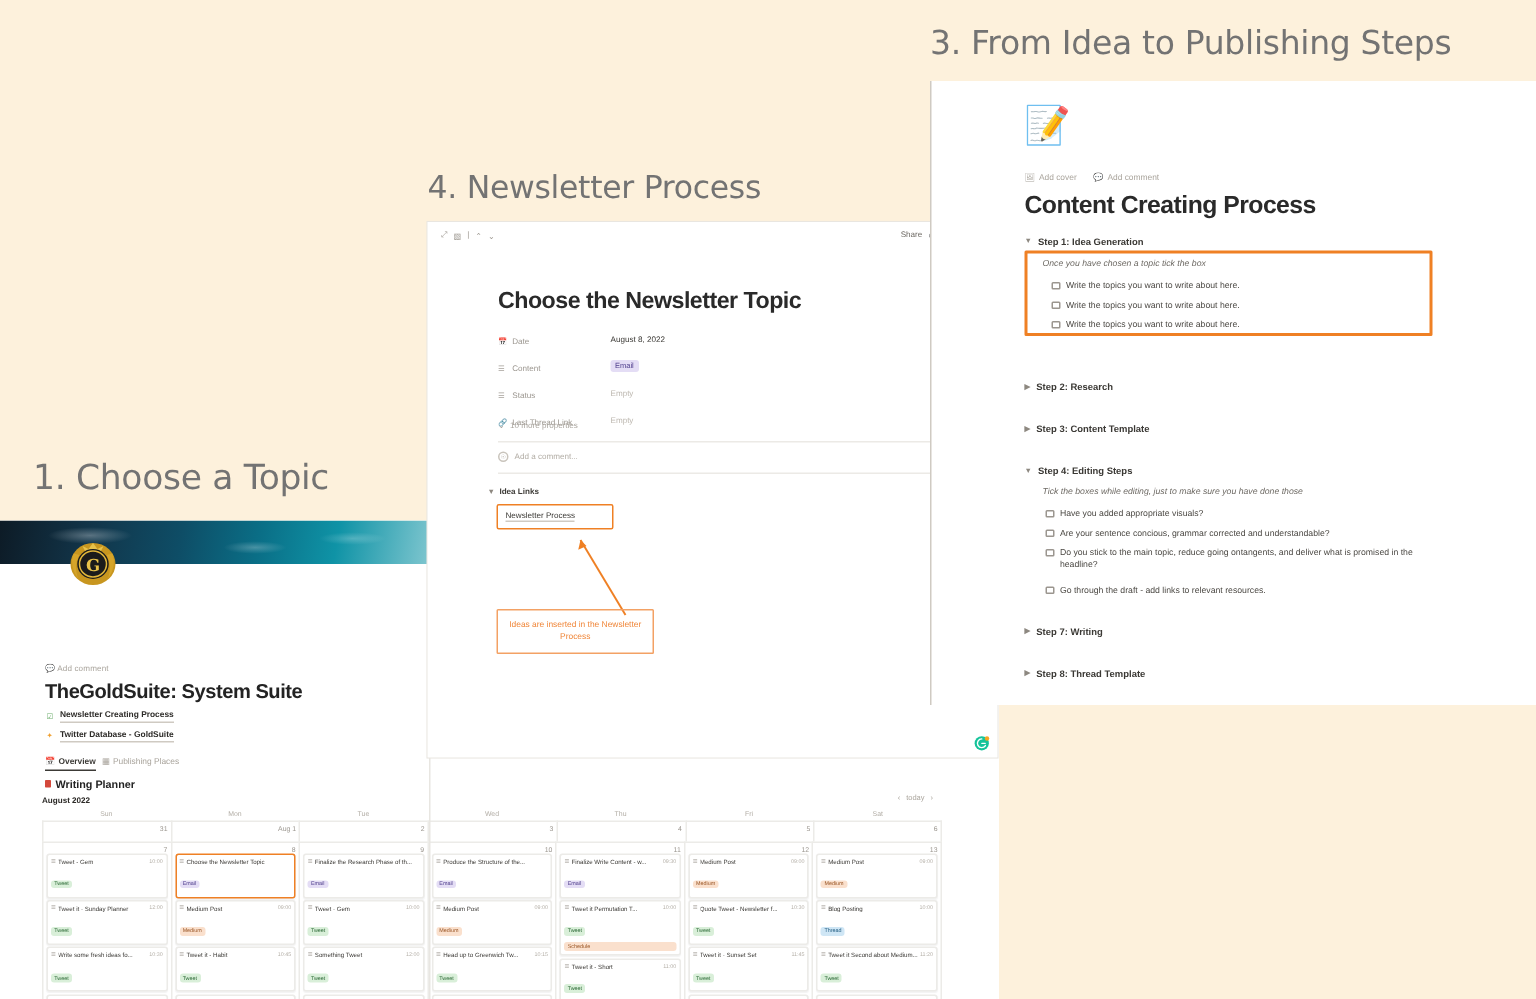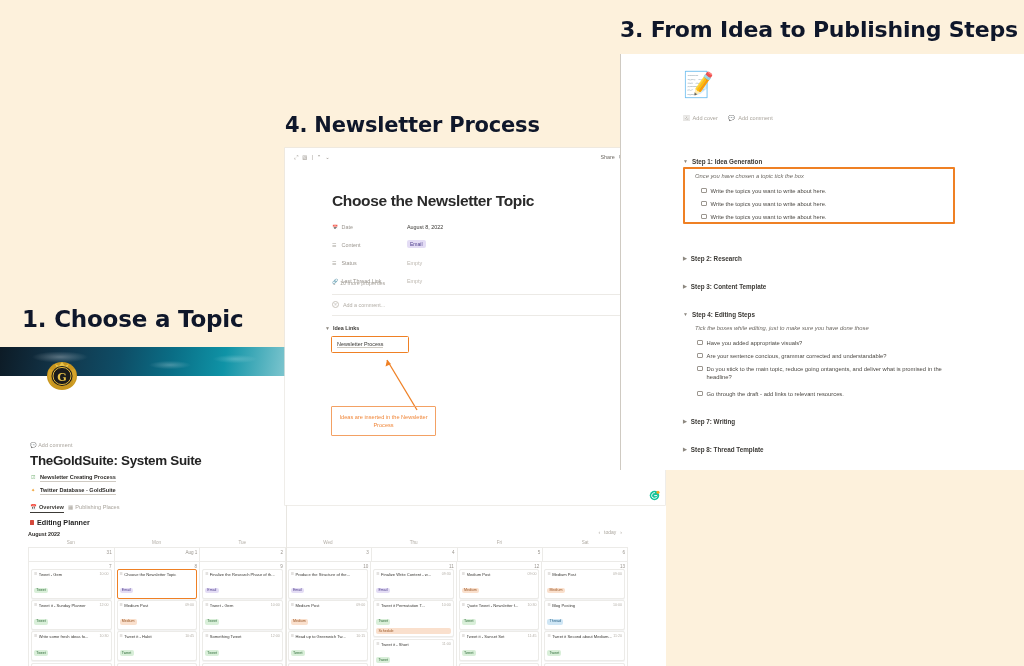--- a/index.html
+++ b/index.html
@@ -8,22 +8,22 @@
     background: #fdf1dc;
     font-family: "Liberation Sans", sans-serif;
     position: relative;
     overflow: hidden;
   }
 
   
   .sec-title {
     position: absolute;
     font-family: "DejaVu Sans", sans-serif;
-    font-weight: 700;
-    color: #0f172a;
+    font-weight: 400;
+    color: #737373;
     letter-spacing: -0.2px;
     white-space: nowrap;
     text-align: center;
   }
   #title1 { left: 22px;  top: 306px; font-size: 23px; }
   #title2 { left: 285px; top: 113px; font-size: 21px; }
   #title3 { left: 620px; top: 17px;  font-size: 22px; }
 
   
   .panel { position: absolute; background: #fff; overflow: hidden; }
@@ -228,21 +228,21 @@
       <span>📅</span>
       <span>Overview</span>
     </div>
     <div class="p1-tab" id="p1-tab2">
       <span>▦</span>
       <span>Publishing Places</span>
     </div>
 
     <div id="p1-planner">
       <span class="redsq"></span>
-      <span>Editing Planner</span>
+      <span>Writing Planner</span>
     </div>
 
     <div id="cal">
       <div id="cal-month">August 2022</div>
       <div id="cal-nav">
         <span>‹</span>
         <span>today</span>
         <span>›</span>
       </div>
       <div class="cal-grid" id="cal-dow-row">
@@ -541,20 +541,21 @@
     <span>
       <span>🖼</span>
       <span>Add cover</span>
     </span>
     <span>
       <span>💬</span>
       <span>Add comment</span>
     </span>
   </div>
 
+  <div id="p3-title">Content Creating Process</div>
 
   <div class="p3-step" style="top:104px">
     <span class="tri">▼</span>
     <span>Step 1: Idea Generation</span>
   </div>
   <div id="p3-hlbox"></div>
   <div class="p3-note" style="left:74px; top:119px">Once you have chosen a topic tick the box</div>
   <div class="p3-check" style="left:80px; top:133px">
     <span class="cbox"></span>
     <span>Write the topics you want to write about here.</span>

